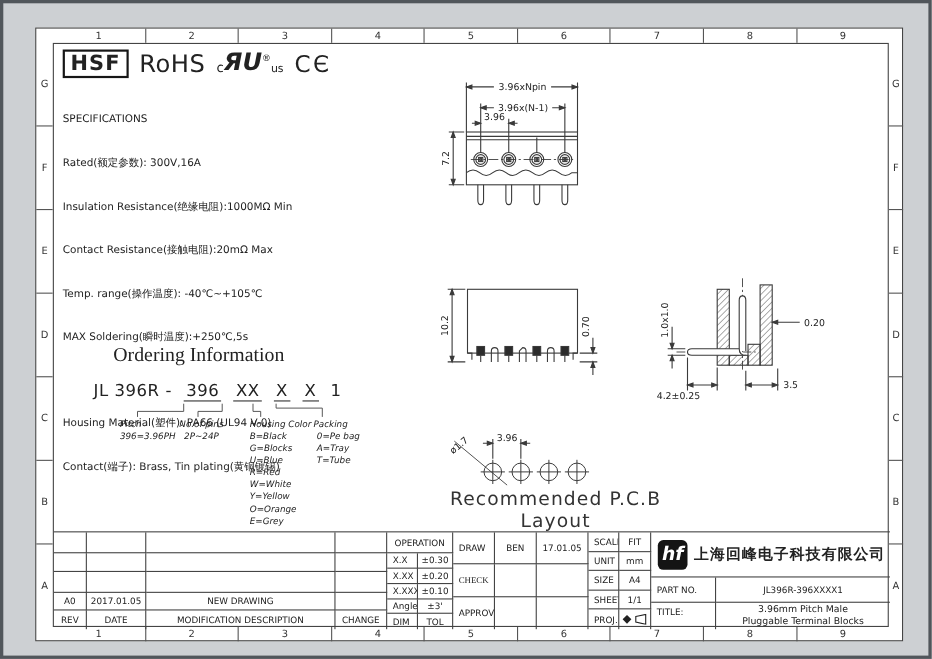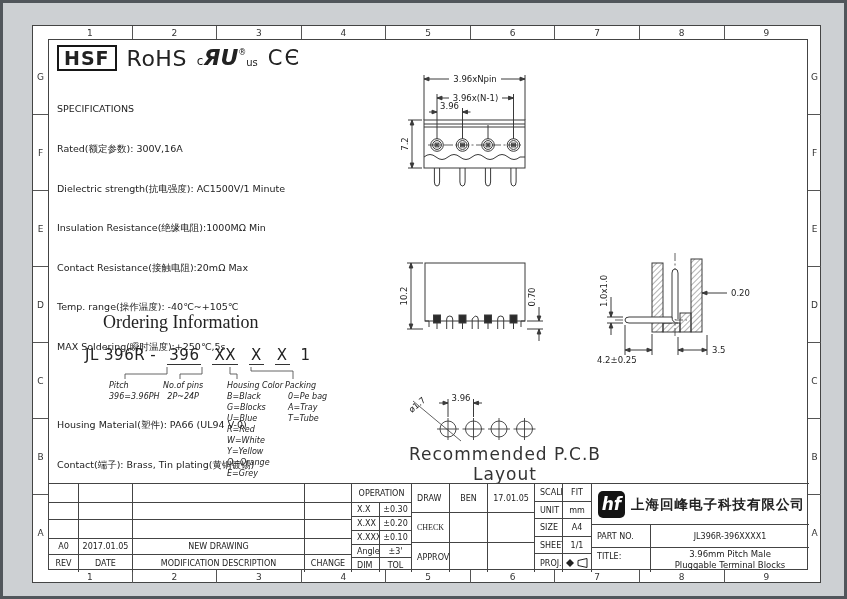--- a/index.html
+++ b/index.html
@@ -121,21 +121,20 @@
           <span class="big">ЯU</span>
           <span class="reg">®</span>
           <span class="sub">us</span>
         </span>
       <span class="ce">CЄ</span>
     </div>
 
     <div class="specs">
       <div>SPECIFICATIONS</div>
       <div>Rated(额定参数): 300V,16A</div>
-      <div>Dielectric strength(抗电强度): AC1500V/1 Minute</div>
       <div>Insulation Resistance(绝缘电阻):1000MΩ Min</div>
       <div>Contact Resistance(接触电阻):20mΩ Max</div>
       <div>Temp. range(操作温度): -40℃~+105℃</div>
       <div>MAX Soldering(瞬时温度):+250℃,5s</div>
       <div class="gap"></div>
       <div>Housing Material(塑件): PA66 (UL94 V-0)</div>
       <div>Contact(端子): Brass, Tin plating(黄铜镀锡)</div>
     </div>
 
     <svg class="dwg" style="left:336px;top:25px;" width="220" height="150" viewBox="0 0 220 150">

